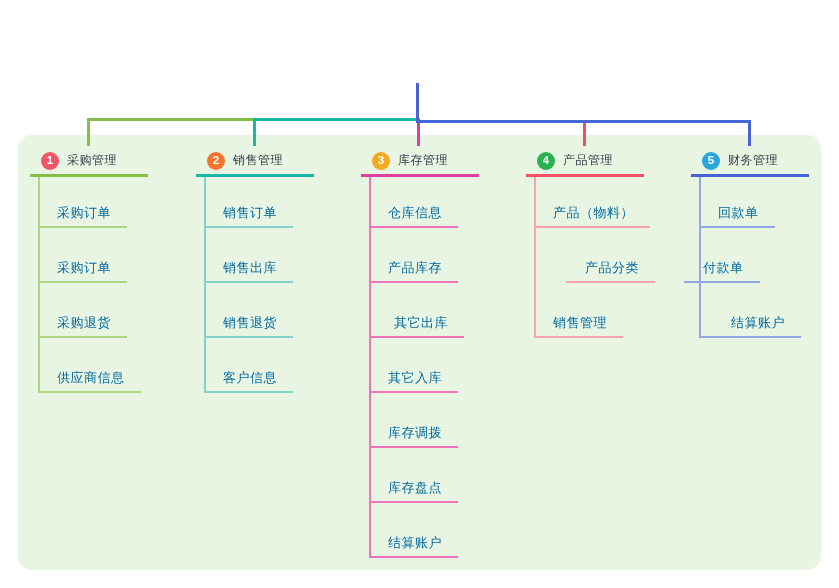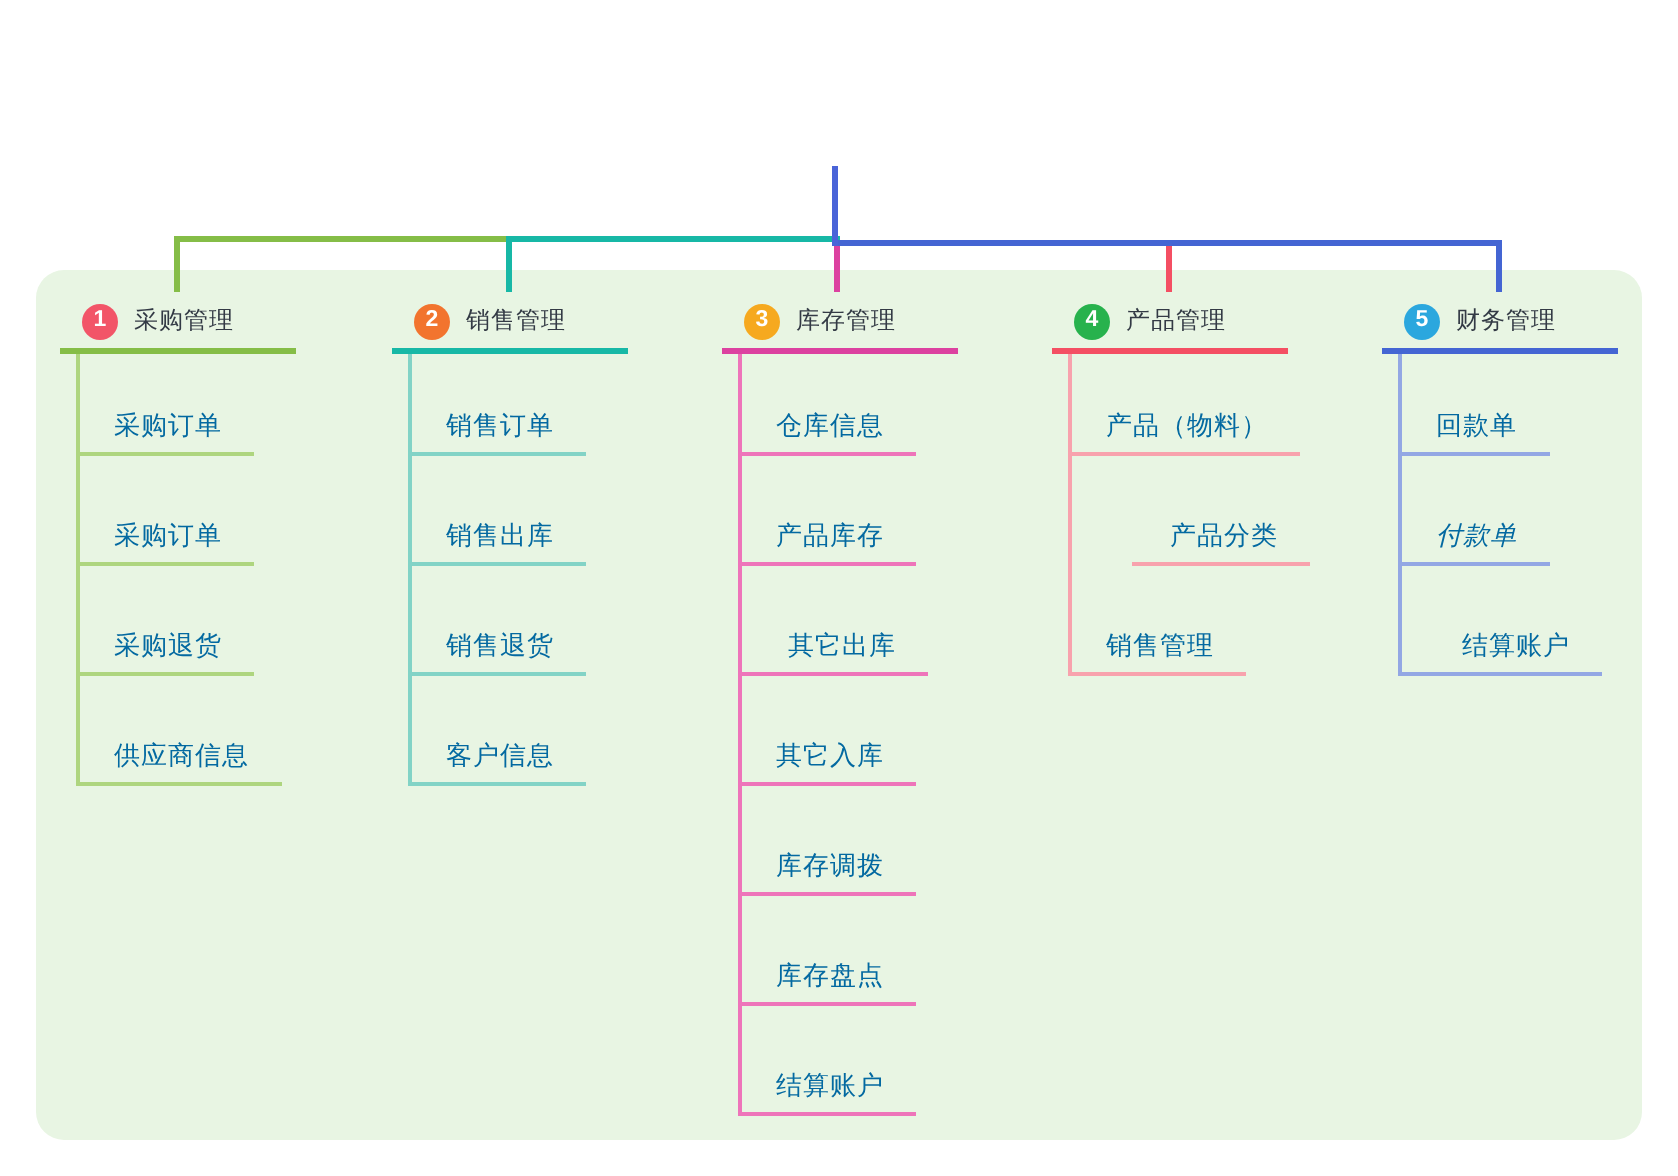--- a/index.html
+++ b/index.html
@@ -83,17 +83,17 @@
       <div class="cvline" style="left: 534px; top: 177px; height: 161px; background: rgb(248, 162, 173);"></div>
       <div class="child" style="left: 534px; top: 200px; border-bottom-color: rgb(248, 162, 173);">产品（物料）</div>
       <div class="child" style="left: 534px; top: 255px; border-bottom-color: rgb(248, 162, 173); margin-left: 32px;">产品分类</div>
       <div class="child" style="left: 534px; top: 310px; border-bottom-color: rgb(248, 162, 173);">销售管理</div>
       <div class="topic" style="left: 691px; top: 147px; border-bottom-color: rgb(68, 101, 211);">
         <div class="badge" style="background: rgb(43, 167, 222);">5</div>
         <div class="topic-label">财务管理</div>
       </div>
       <div class="cvline" style="left: 699px; top: 177px; height: 161px; background: rgb(147, 167, 228);"></div>
       <div class="child" style="left: 699px; top: 200px; border-bottom-color: rgb(147, 167, 228);">回款单</div>
-      <div class="child" style="left: 699px; top: 255px; border-bottom-color: rgb(147, 167, 228); font-style: italic;">付款单</div>
+      <div class="child" style="left: 684px; top: 255px; border-bottom-color: rgb(147, 167, 228);">付款单</div>
       <div class="child" style="left: 699px; top: 310px; border-bottom-color: rgb(147, 167, 228); padding-left: 32px;">结算账户</div>
     </div>
 
 </div>
 
 </body></html>

